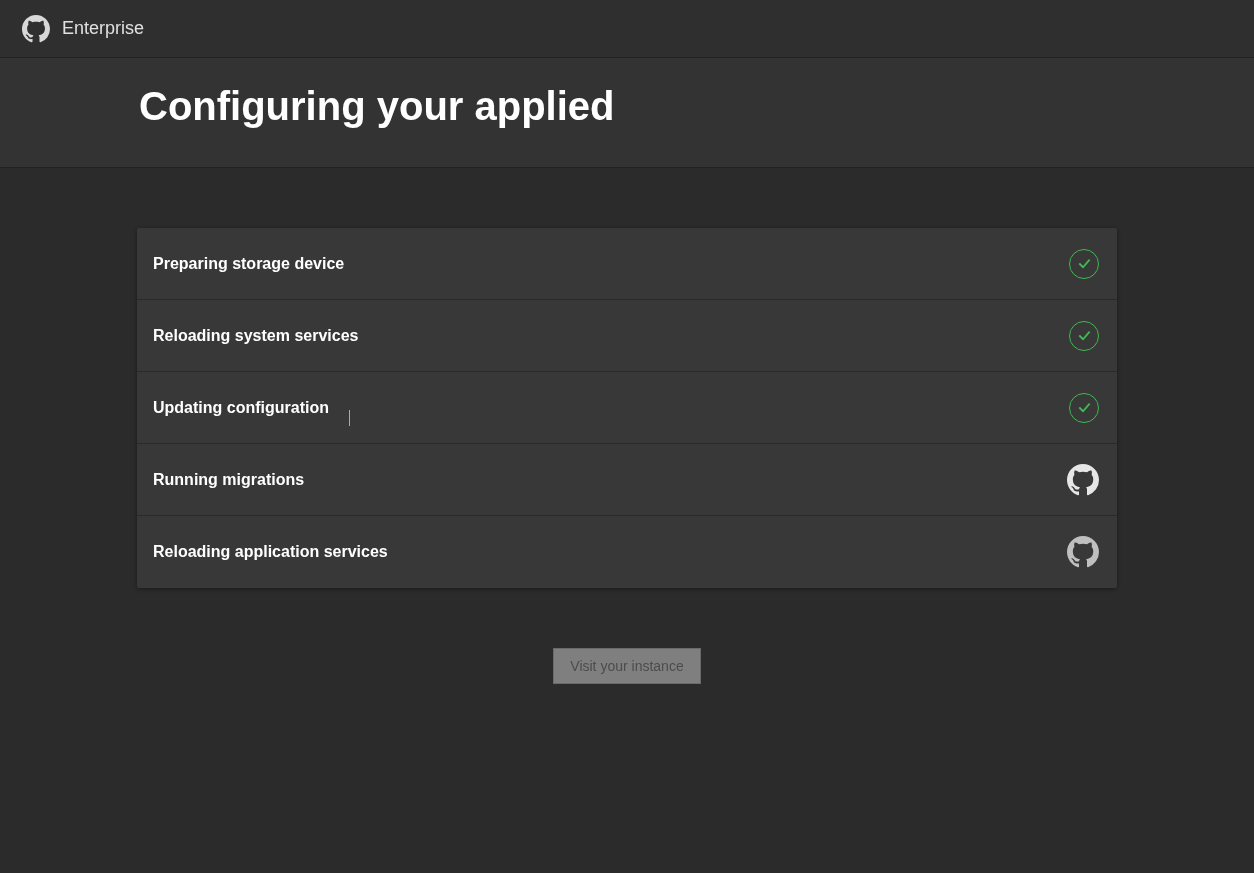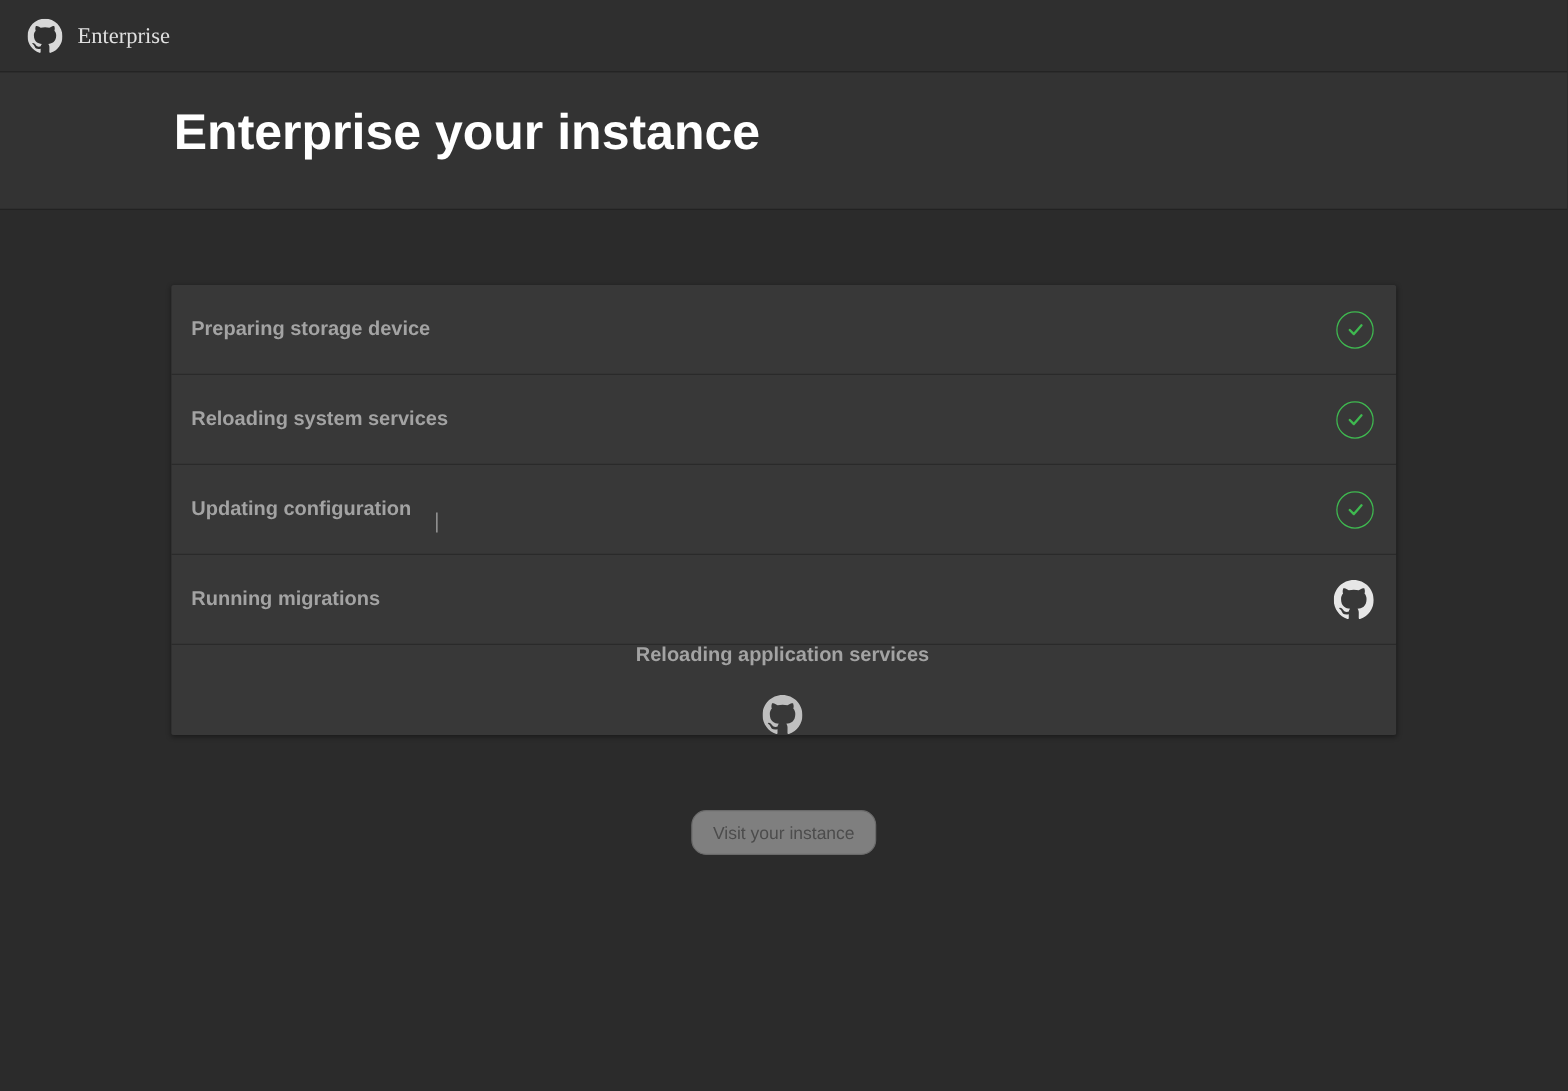--- a/index.html
+++ b/index.html
@@ -20,21 +20,20 @@
       height: 58px;
       display: flex;
       align-items: center;
       padding: 0 22px;
       border-bottom: 1px solid #222;
     }
     .logo-container {
       display: flex;
       align-items: center;
       gap: 12px;
-      font-family: Liberation Serif, serif;
     }
     .github-mark {
       width: 28px;
       height: 28px;
       fill: #d8d8d8;
     }
     .brand-text {
       color: #e0e0e0;
       font-size: 18px;
       font-weight: 400;
@@ -78,24 +77,23 @@
       background-color: #383838;
       display: flex;
       align-items: center;
       justify-content: space-between;
       padding: 0 18px 0 16px;
       height: 72px;
       border-bottom: 1px solid #2a2a2a;
     }
     .step-item:last-child {
       border-bottom: none;
-      flex-direction: column;
     }
     .step-label {
-      color: #a3a3a3;
+      color: #ffffff;
       font-size: 16px;
       font-weight: 600;
     }
     .check-circle {
       width: 30px;
       height: 30px;
       border: 1.5px solid #3fb950;
       border-radius: 50%;
       display: flex;
       align-items: center;
@@ -113,21 +111,21 @@
     }
     .button-row {
       display: flex;
       justify-content: center;
       margin-top: 60px;
     }
     .visit-button {
       background-color: #9c9c9c;
       color: #575757;
       border: 1px solid #808080;
-      border-radius: 12px;
+      border-radius: 0;
       padding: 9px 16px;
       font-size: 14px;
       font-weight: 500;
       cursor: not-allowed;
       opacity: 0.75;
     }
     .cursor-caret {
       position: absolute;
       left: 349px;
       top: 410px;
@@ -143,21 +141,21 @@
   <div class="logo-container">
     <svg class="github-mark" viewBox="0 0 16 16">
       <path d="M8 0C3.58 0 0 3.58 0 8c0 3.54 2.29 6.53 5.47 7.59.4.07.55-.17.55-.38 0-.19-.01-.82-.01-1.49-2.01.37-2.53-.49-2.69-.94-.09-.23-.48-.94-.82-1.13-.28-.15-.68-.52-.01-.53.63-.01 1.08.58 1.23.82.72 1.21 1.87.87 2.33.66.07-.52.28-.87.51-1.07-1.78-.2-3.64-.89-3.64-3.95 0-.87.31-1.59.82-2.15-.08-.2-.36-1.02.08-2.12 0 0 .67-.21 2.2.82.64-.18 1.32-.27 2-.27.68 0 1.36.09 2 .27 1.53-1.04 2.2-.82 2.2-.82.44 1.1.16 1.92.08 2.12.51.56.82 1.27.82 2.15 0 3.07-1.87 3.75-3.65 3.95.29.25.54.73.54 1.48 0 1.07-.01 1.93-.01 2.2 0 .21.15.46.55.38A8.013 8.013 0 0016 8c0-4.42-3.58-8-8-8z"></path>
     </svg>
     <span class="brand-text">Enterprise</span>
   </div>
 </div>
 
 <div class="title-section">
   <div class="content-wrapper">
-    <h1 class="page-title">Enterprise your instance</h1>
+    <h1 class="page-title">Configuring your applied</h1>
   </div>
 </div>
 
 <div class="main-area">
   <div class="steps-list">
 
     <div class="step-item">
       <span class="step-label">Preparing storage device</span>
       <span class="check-circle">
         <svg viewBox="0 0 16 16" fill="none" stroke="#3fb950" stroke-width="2" stroke-linecap="round" stroke-linejoin="round">

